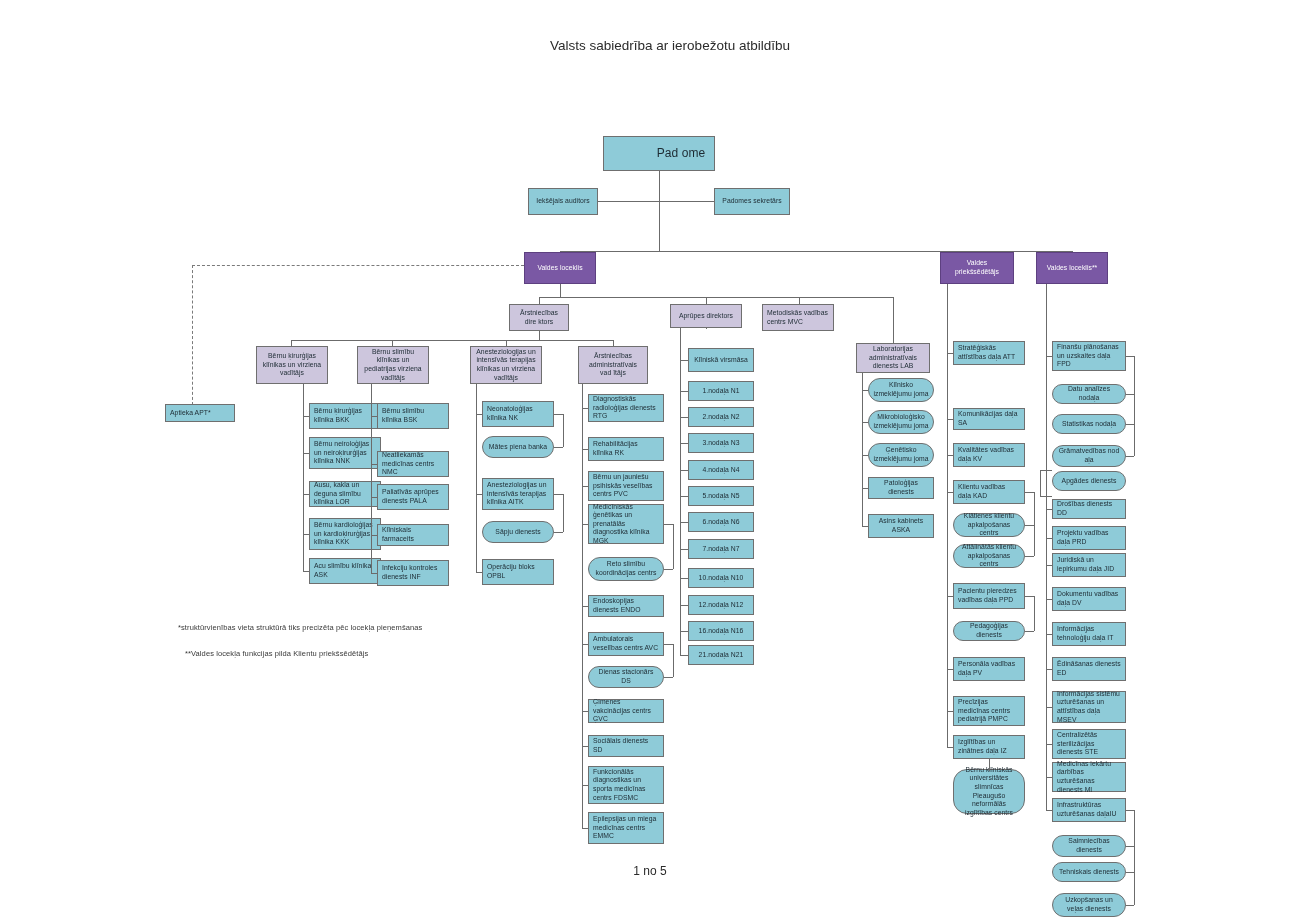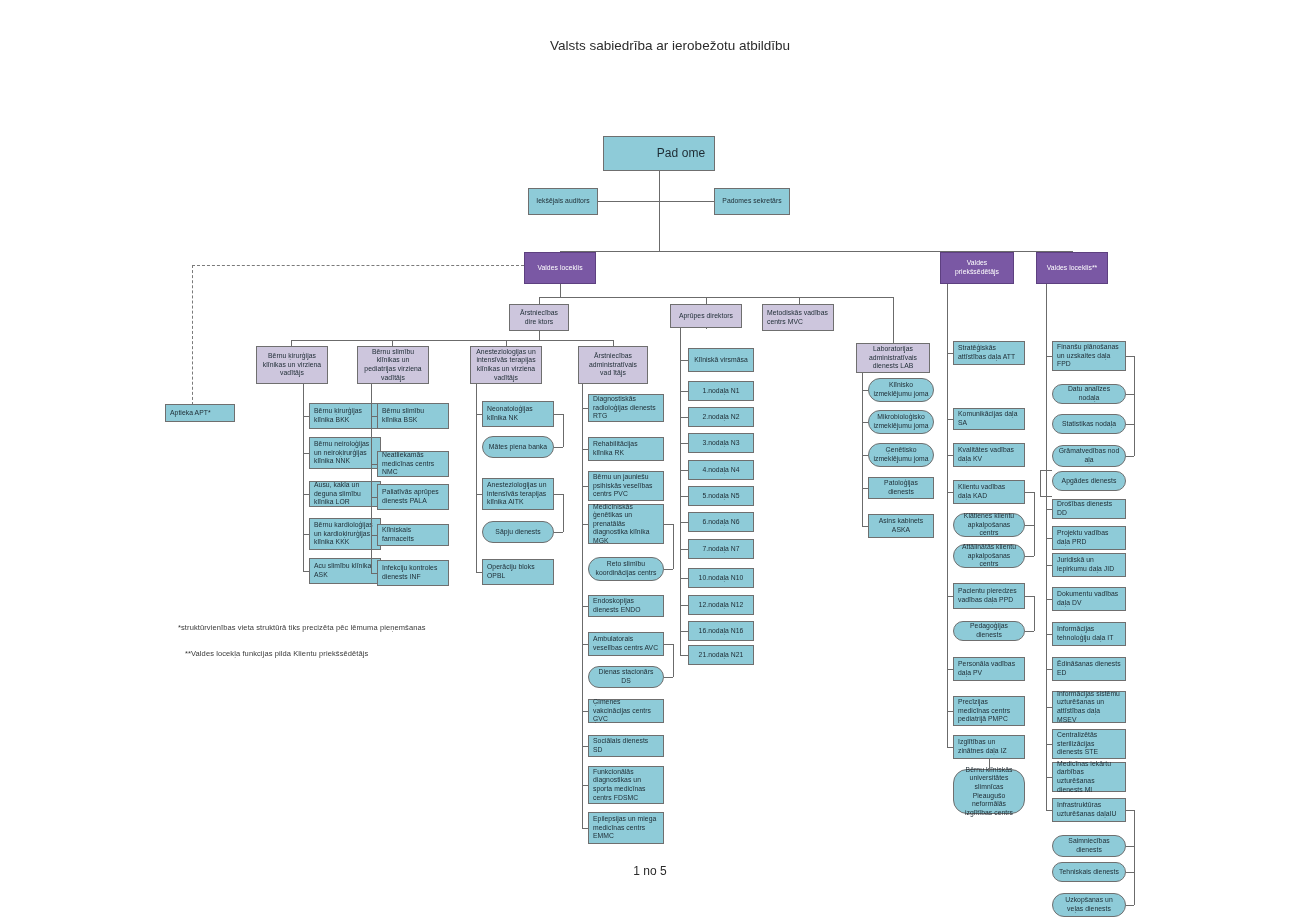--- a/index.html
+++ b/index.html
@@ -446,17 +446,17 @@
       <div class="ln lnv" style="left:1134px;top:810px;width:1px;height:62px;"></div>
       <div class="ln lnh" style="left:1126px;top:872px;width:8px;height:1px;"></div>
       <div class="ln lnh" style="left:1126px;top:810px;width:8px;height:1px;"></div>
       <div class="ln lnv" style="left:1134px;top:810px;width:1px;height:95px;"></div>
       <div class="ln lnh" style="left:1126px;top:905px;width:8px;height:1px;"></div>
       <div class="ln lnh" style="left:1040px;top:496px;width:12px;height:1px;"></div>
       <div class="ln lnv" style="left:1040px;top:470px;width:1px;height:26px;"></div>
       <div class="ln lnh" style="left:1040px;top:470px;width:12px;height:1px;"></div>
     </div>
 
-  <div class="foot" style="left:178px;top:623px;">*struktūrvienības vieta struktūrā tiks precizēta pēc lēmuma pieņemšanas</div>
+  <div class="foot" style="left:178px;top:623px;">*struktūrvienības vieta struktūrā tiks precizēta pēc locekļa pieņemšanas</div>
   <div class="foot" style="left:185px;top:649px;">**Valdes locekļa funkcijas pilda Klientu priekšsēdētājs</div>
   <div class="pageno" style="left:600px;top:864px;width:100px;">1 no 5</div>
 
 </div>
 
 </body></html>

